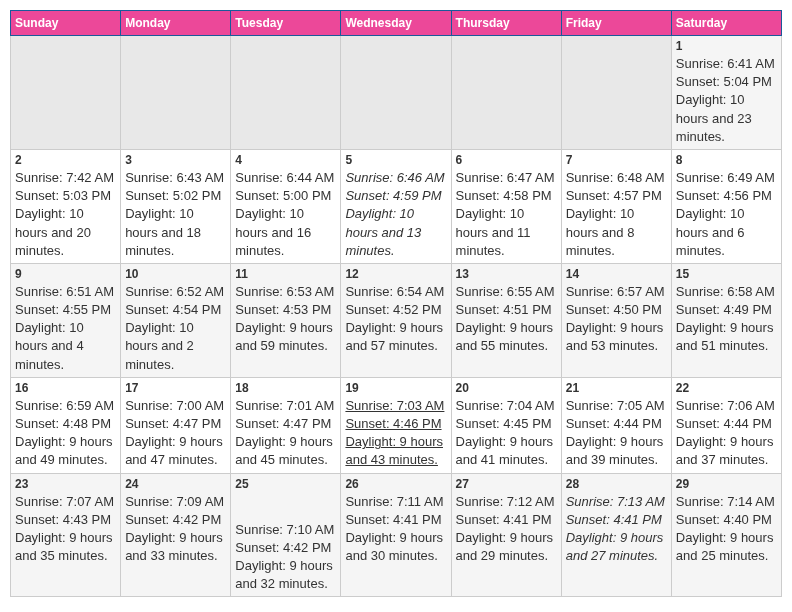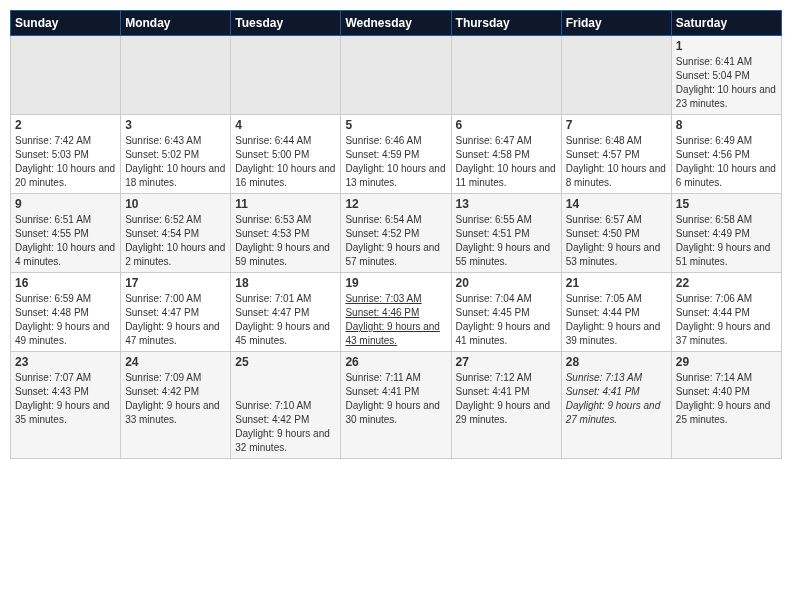--- a/index.html
+++ b/index.html
@@ -50,21 +50,21 @@
     .subtitle {
       font-size: 14px;
       color: #555;
     }
     .calendar {
       width: 100%;
       border-collapse: collapse;
       border: 1px solid #ccc;
     }
     .calendar th {
-      background: #0f172a;
+      background: #ec4899;
       color: #fff;
       font-size: 12px;
       font-weight: bold;
       padding: 5px 4px;
       text-align: left;
       border: 1px solid #1a5a9a;
     }
     .calendar td {
       vertical-align: top;
       border: 1px solid #ccc;
@@ -77,21 +77,21 @@
       background: #f0f0f0;
     }
     .day-num {
       font-size: 12px;
       font-weight: bold;
       color: #333;
       display: block;
       margin-bottom: 2px;
     }
     .day-info {
-      font-size: 10px;
+      font-size: 13px;
       color: #333;
       line-height: 1.4;
     }
     .row-shade td {
       background: #f5f5f5;
     }
     .row-shade td.empty {
       background: #e8e8e8;
     }
   </style>
@@ -141,21 +141,21 @@
 Daylight: 10 hours and 18 minutes.</div>
           </td>
           <td>
             <span class="day-num">4</span>
             <div class="day-info" style="white-space: pre-line;">Sunrise: 6:44 AM
 Sunset: 5:00 PM
 Daylight: 10 hours and 16 minutes.</div>
           </td>
           <td>
             <span class="day-num">5</span>
-            <div class="day-info" style="white-space: pre-line;">Sunrise: 6:46 AM
+            <div class="day-info" style="white-space: pre-line; font-style: italic;">Sunrise: 6:46 AM
 Sunset: 4:59 PM
 Daylight: 10 hours and 13 minutes.</div>
           </td>
           <td>
             <span class="day-num">6</span>
             <div class="day-info" style="white-space: pre-line;">Sunrise: 6:47 AM
 Sunset: 4:58 PM
 Daylight: 10 hours and 11 minutes.</div>
           </td>
           <td>

